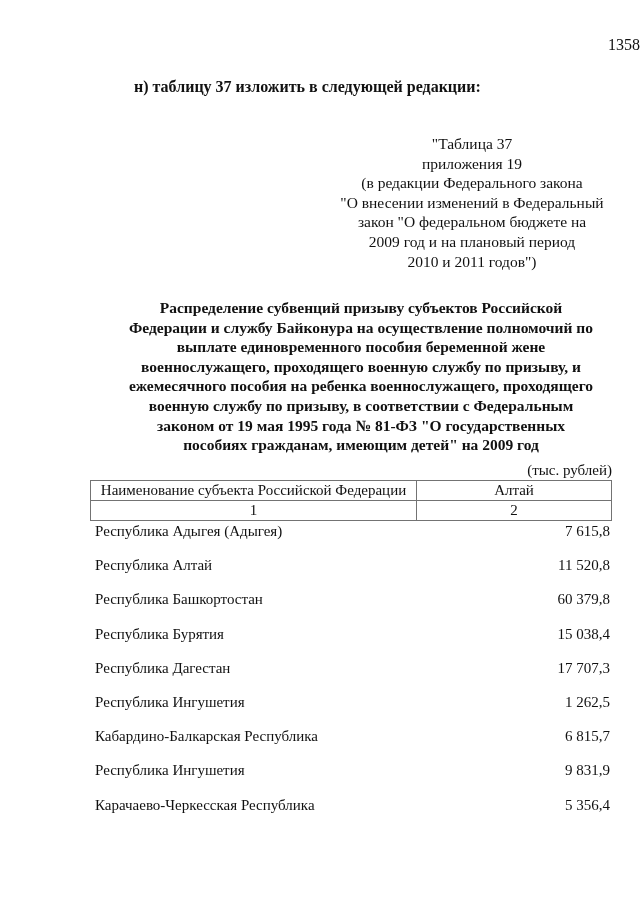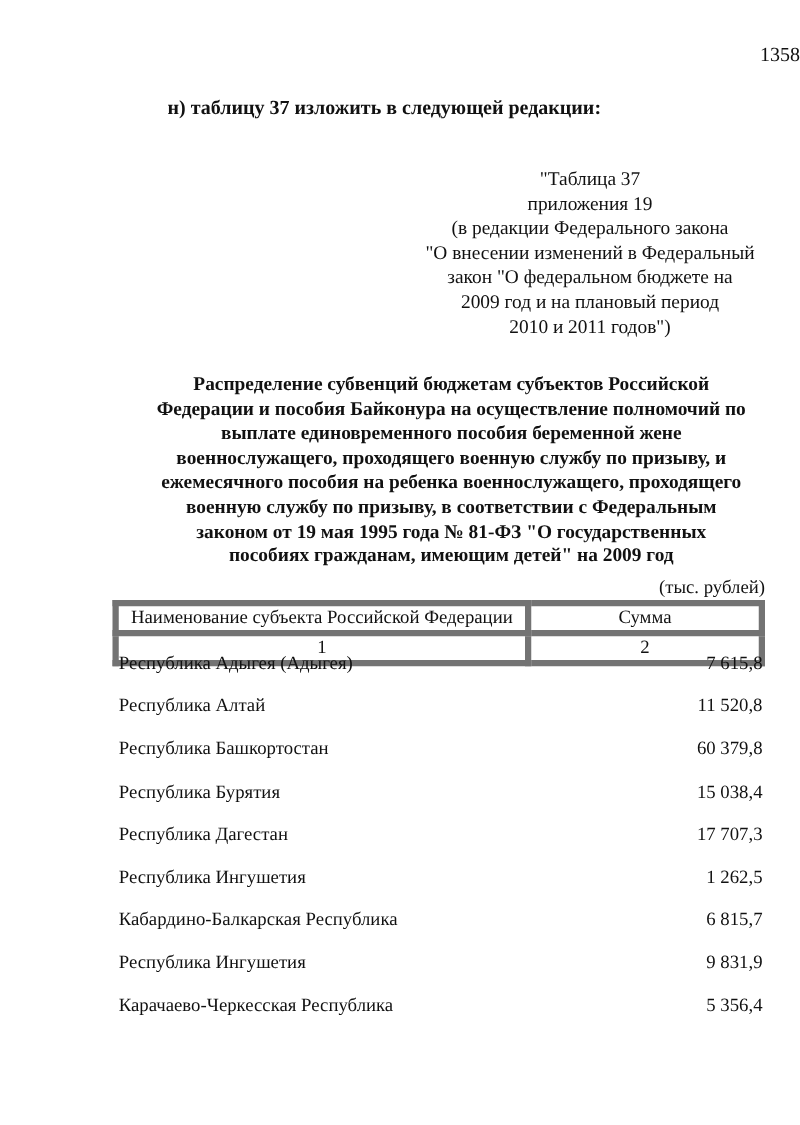--- a/index.html
+++ b/index.html
@@ -63,21 +63,21 @@
     }
     table.header-table {
       position: absolute;
       top: 480px;
       left: 90px;
       width: 522px;
       border-collapse: collapse;
       font-size: 15px;
     }
     table.header-table td {
-      border: 5px solid #737373;
+      border: 1px solid #737373;
       text-align: center;
       height: 19px;
       padding: 0;
       line-height: 19px;
     }
     table.header-table td.col1 { width: 325px; }
     .rows {
       position: absolute;
       top: 521px;
       left: 95px;
@@ -104,37 +104,37 @@
   <div>"Таблица 37</div>
   <div>приложения 19</div>
   <div>(в редакции Федерального закона</div>
   <div>"О внесении изменений в Федеральный</div>
   <div>закон "О федеральном бюджете на</div>
   <div>2009 год и на плановый период</div>
   <div>2010 и 2011 годов")</div>
 </div>
 
 <div class="doc-title">
-  <div>Распределение субвенций бюджетам субъектов Российской</div>
-  <div>Федерации и пособия Байконура на осуществление полномочий по</div>
+  <div>Распределение субвенций призыву субъектов Российской</div>
+  <div>Федерации и службу Байконура на осуществление полномочий по</div>
   <div>выплате единовременного пособия беременной жене</div>
   <div>военнослужащего, проходящего военную службу по призыву, и</div>
   <div>ежемесячного пособия на ребенка военнослужащего, проходящего</div>
   <div>военную службу по призыву, в соответствии с Федеральным</div>
   <div>законом от 19 мая  1995 года № 81-ФЗ "О государственных</div>
   <div>пособиях гражданам, имеющим детей"  на 2009 год</div>
 </div>
 
 <div class="units">(тыс. рублей)</div>
 
 <table class="header-table">
   <tbody>
       <tr>
     <td class="col1">Наименование субъекта Российской Федерации</td>
-    <td>Сумма</td>
+    <td>Алтай</td>
   </tr>
   <tr>
     <td class="col1">1</td>
     <td>2</td>
   </tr>
 </tbody>
   </table>
 
 <div class="rows">
   <div class="row">

